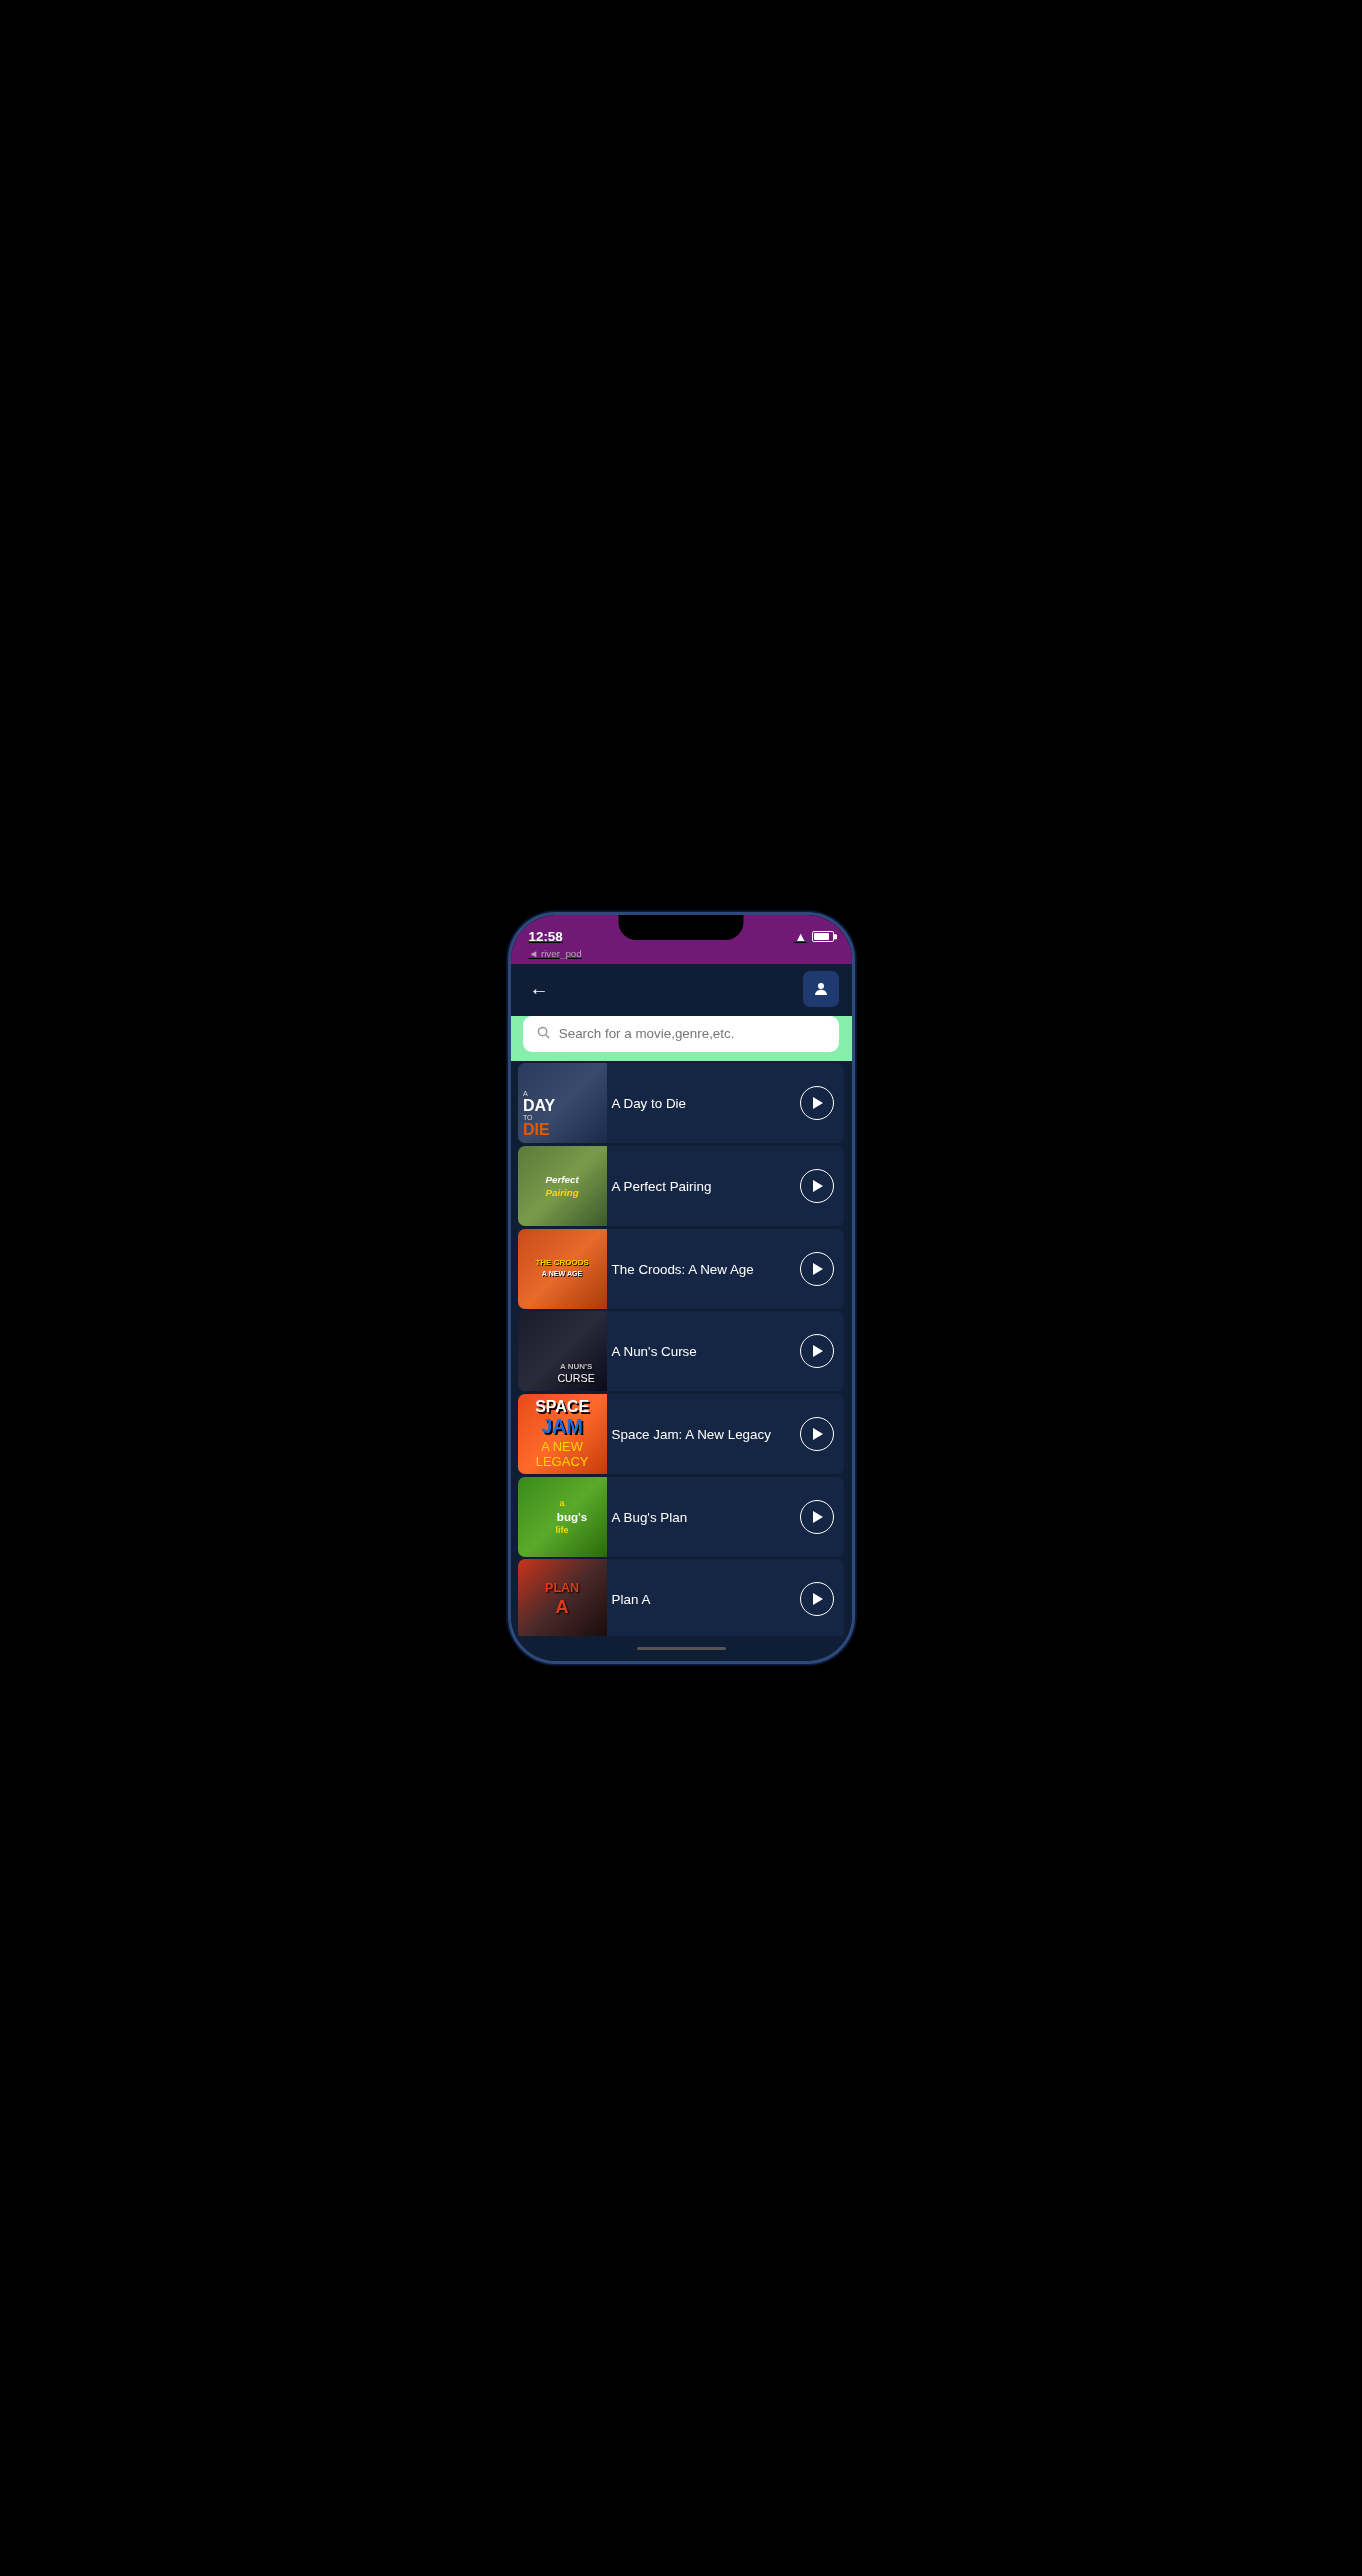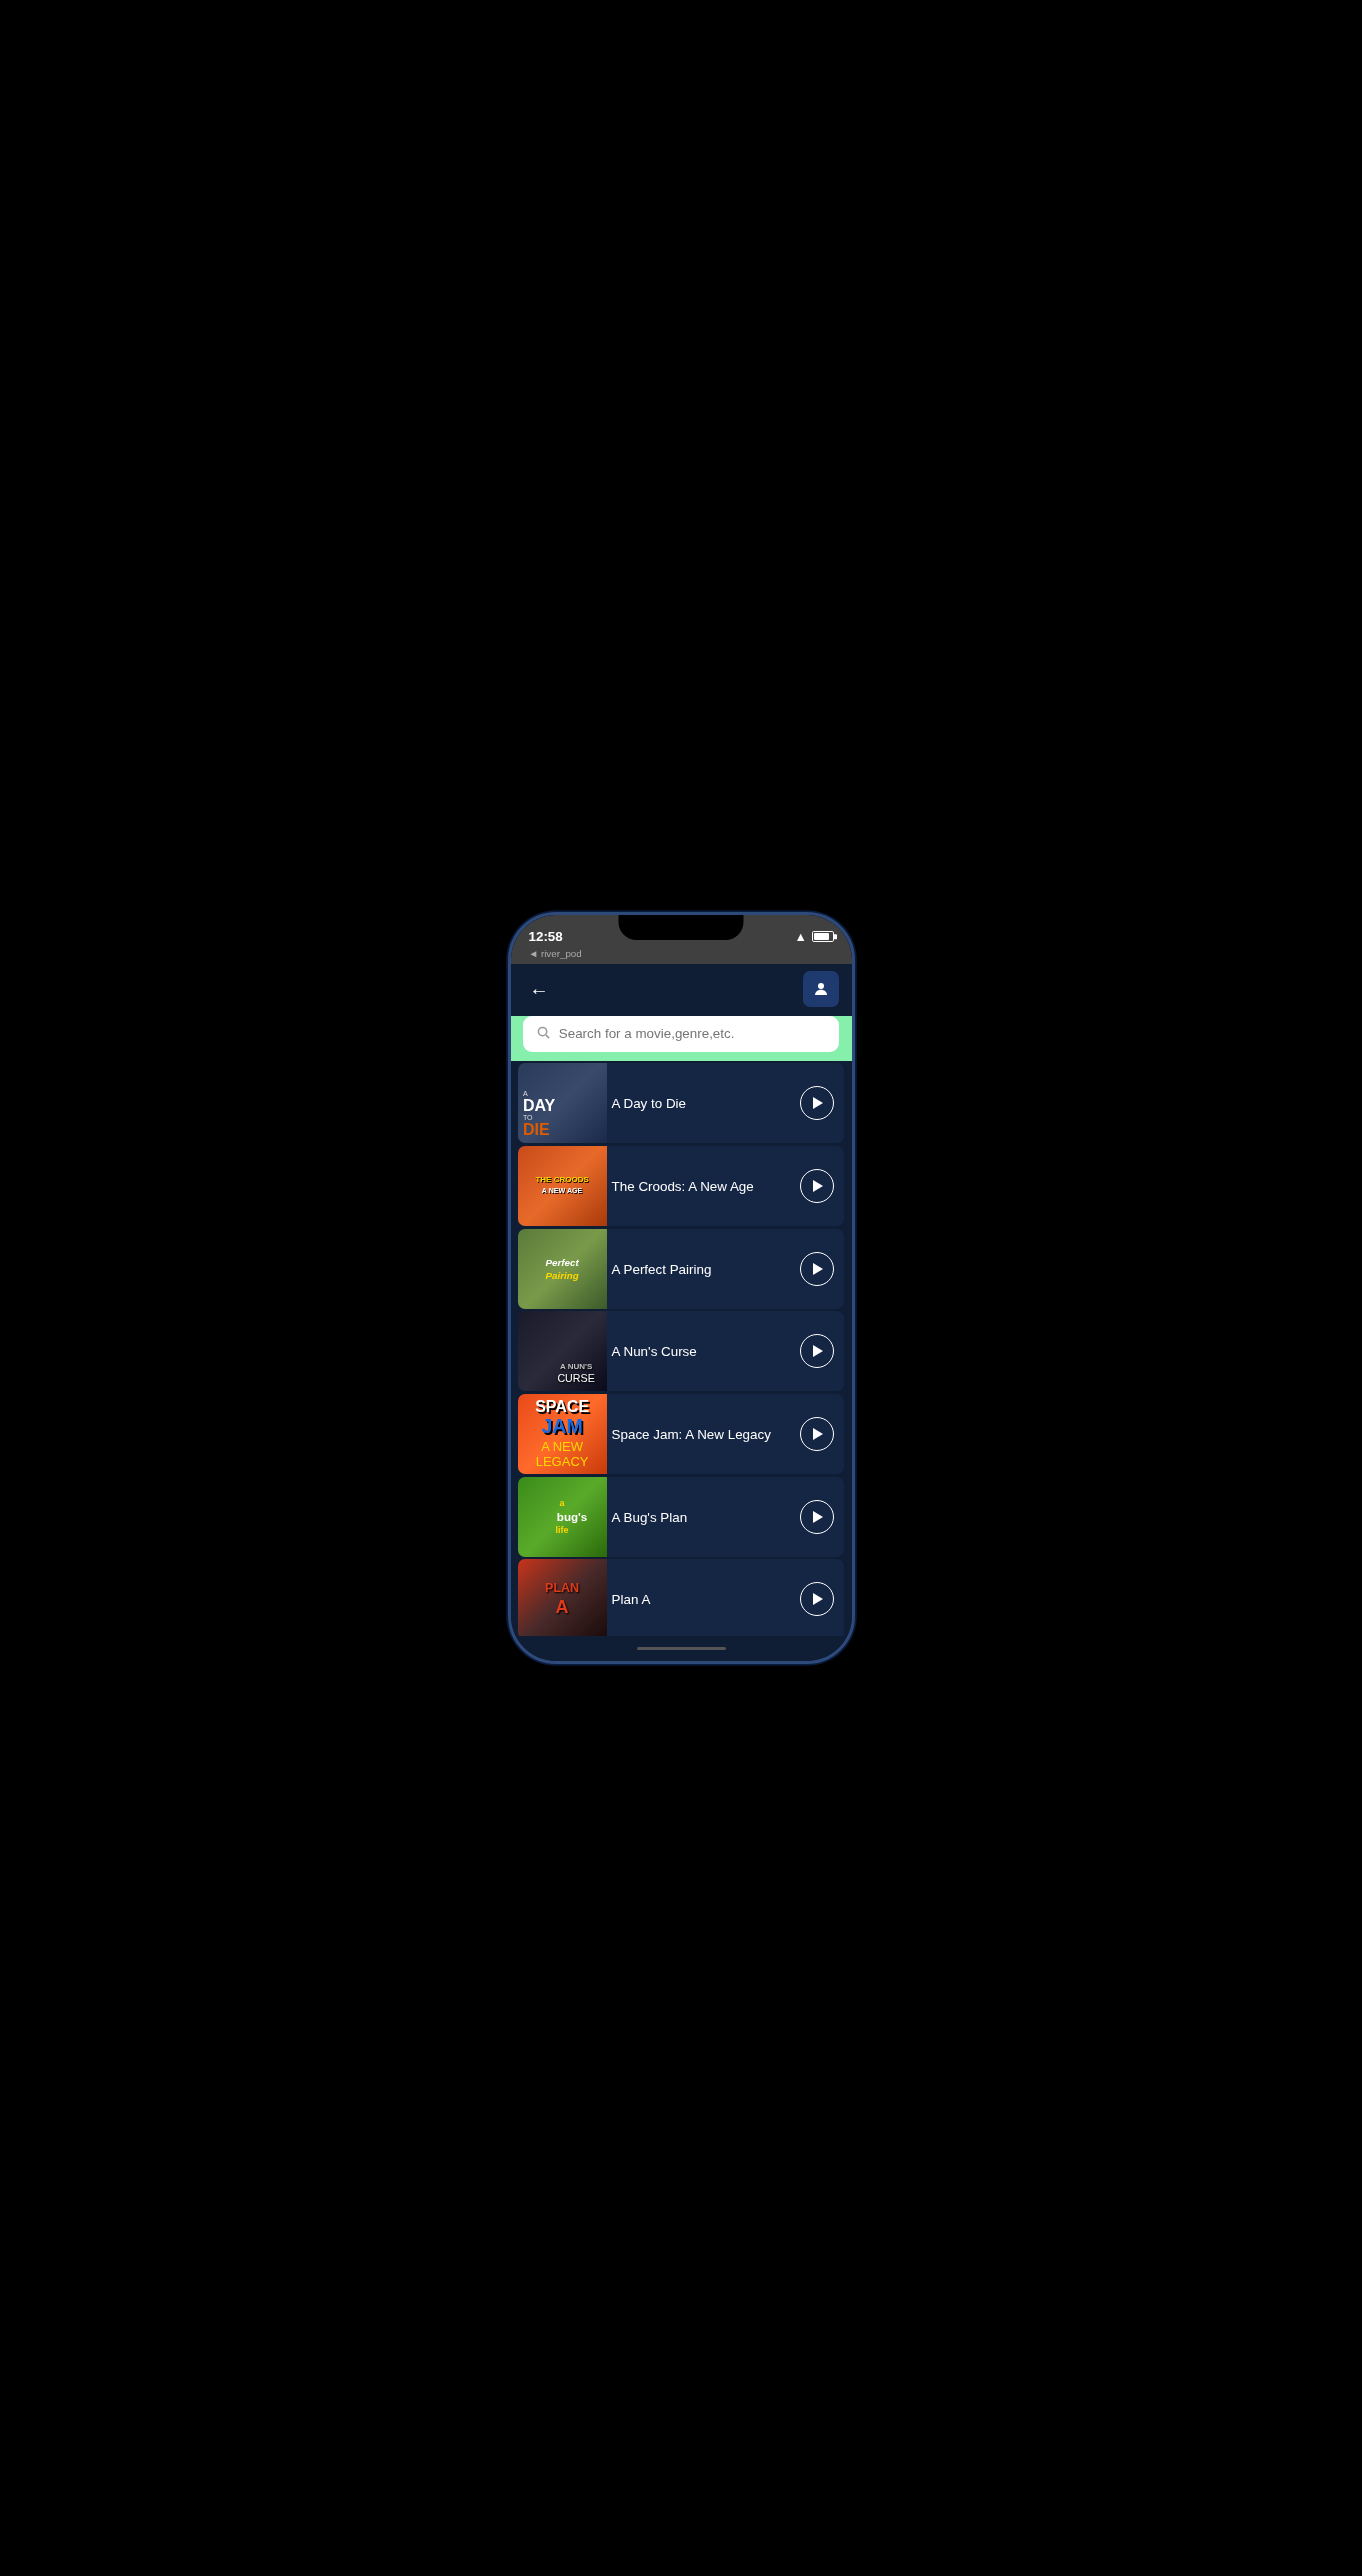--- a/index.html
+++ b/index.html
@@ -52,24 +52,25 @@
       flex: 1;
       background: #0f1d35;
       border-radius: 45px;
       overflow: hidden;
       display: flex;
       flex-direction: column;
     }
 
     
     .notch-area {
-      background: #404040;
+      background: #701a75;
       padding: 10.7px 18px 0;
       position: relative;
       flex-shrink: 0;
+      text-decoration: underline;
     }
 
     .notch {
       position: absolute;
       top: 0;
       left: 50%;
       transform: translateX(-50%);
       width: 125px;
       height: 25px;
       background: #000;
@@ -442,42 +443,42 @@
   </div>
     </div>
     <div class="movie-info">
       <span class="movie-title">A Day to Die</span>
     </div>
     <div class="play-btn">
       <div class="play-triangle"></div>
     </div>
   </div>
         <div class="movie-item">
+    <div class="movie-poster poster-perfect-pairing">
+      <div style="display:flex;flex-direction:column;align-items:center;justify-content:center;height:100%;gap:1.8px">
+    <span class="poster-label-perfect">Perfect</span>
+    <span class="poster-label-pairing">Pairing</span>
+  </div>
+    </div>
+    <div class="movie-info">
+      <span class="movie-title">A Perfect Pairing</span>
+    </div>
+    <div class="play-btn">
+      <div class="play-triangle"></div>
+    </div>
+  </div>
+        <div class="movie-item">
     <div class="movie-poster poster-croods">
       <div style="display:flex;flex-direction:column;align-items:center;justify-content:center;height:100%;gap:1.8px;padding:3.6px">
     <span class="croods-label">THE CROODS</span>
     <span class="croods-label" style="font-size:7.1px;color:#fff">A NEW AGE</span>
   </div>
     </div>
     <div class="movie-info">
       <span class="movie-title">The Croods: A New Age</span>
-    </div>
-    <div class="play-btn">
-      <div class="play-triangle"></div>
-    </div>
-  </div>
-        <div class="movie-item">
-    <div class="movie-poster poster-perfect-pairing">
-      <div style="display:flex;flex-direction:column;align-items:center;justify-content:center;height:100%;gap:1.8px">
-    <span class="poster-label-perfect">Perfect</span>
-    <span class="poster-label-pairing">Pairing</span>
-  </div>
-    </div>
-    <div class="movie-info">
-      <span class="movie-title">A Perfect Pairing</span>
     </div>
     <div class="play-btn">
       <div class="play-triangle"></div>
     </div>
   </div>
         <div class="movie-item">
     <div class="movie-poster poster-nuns-curse">
       <div style="display:flex;flex-direction:column;align-items:center;justify-content:flex-end;height:100%;padding:5.3px">
     <span class="nuns-label">A NUN'S</span>
     <span class="nuns-label" style="font-size:10.7px;font-weight:400;color:#fff">CURSE</span>

